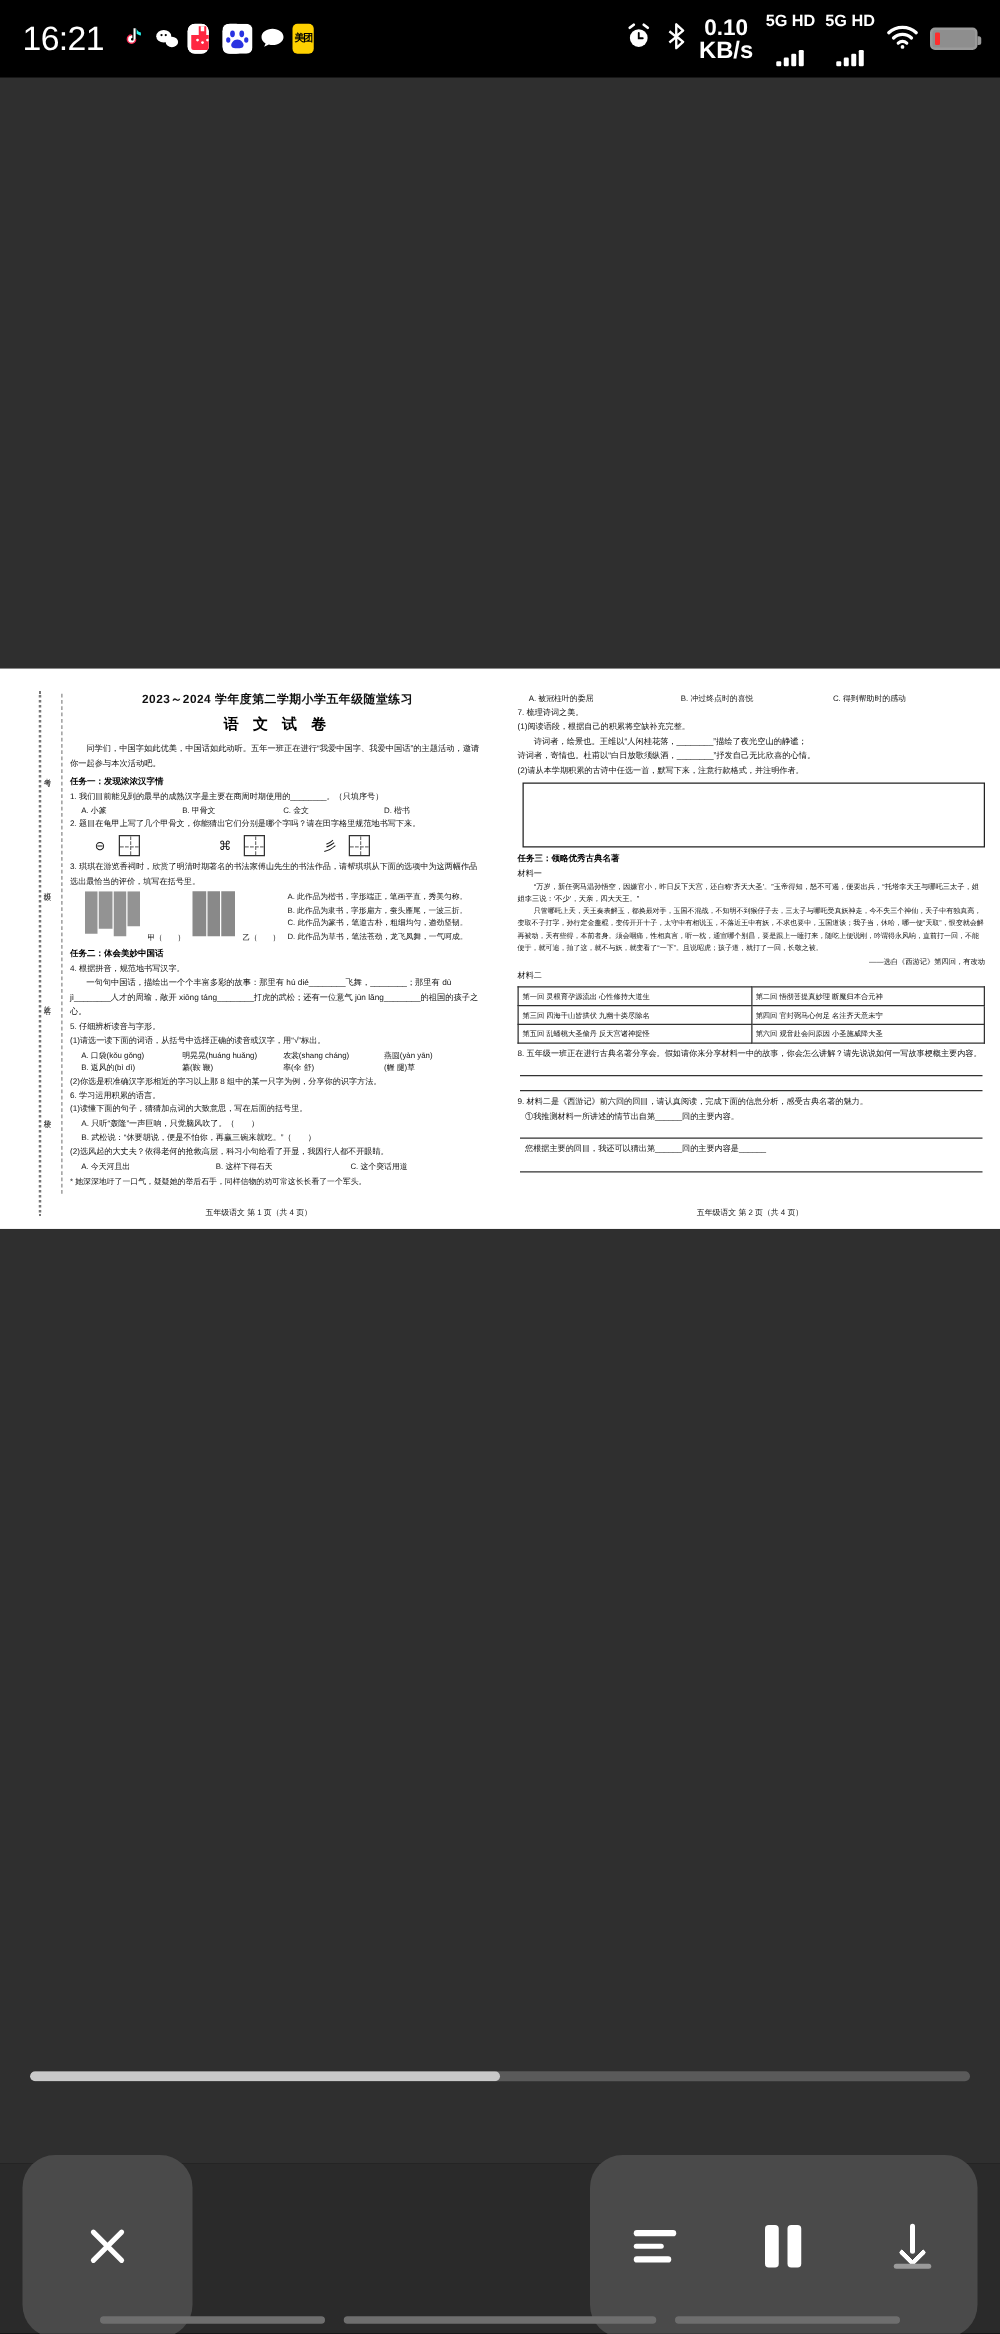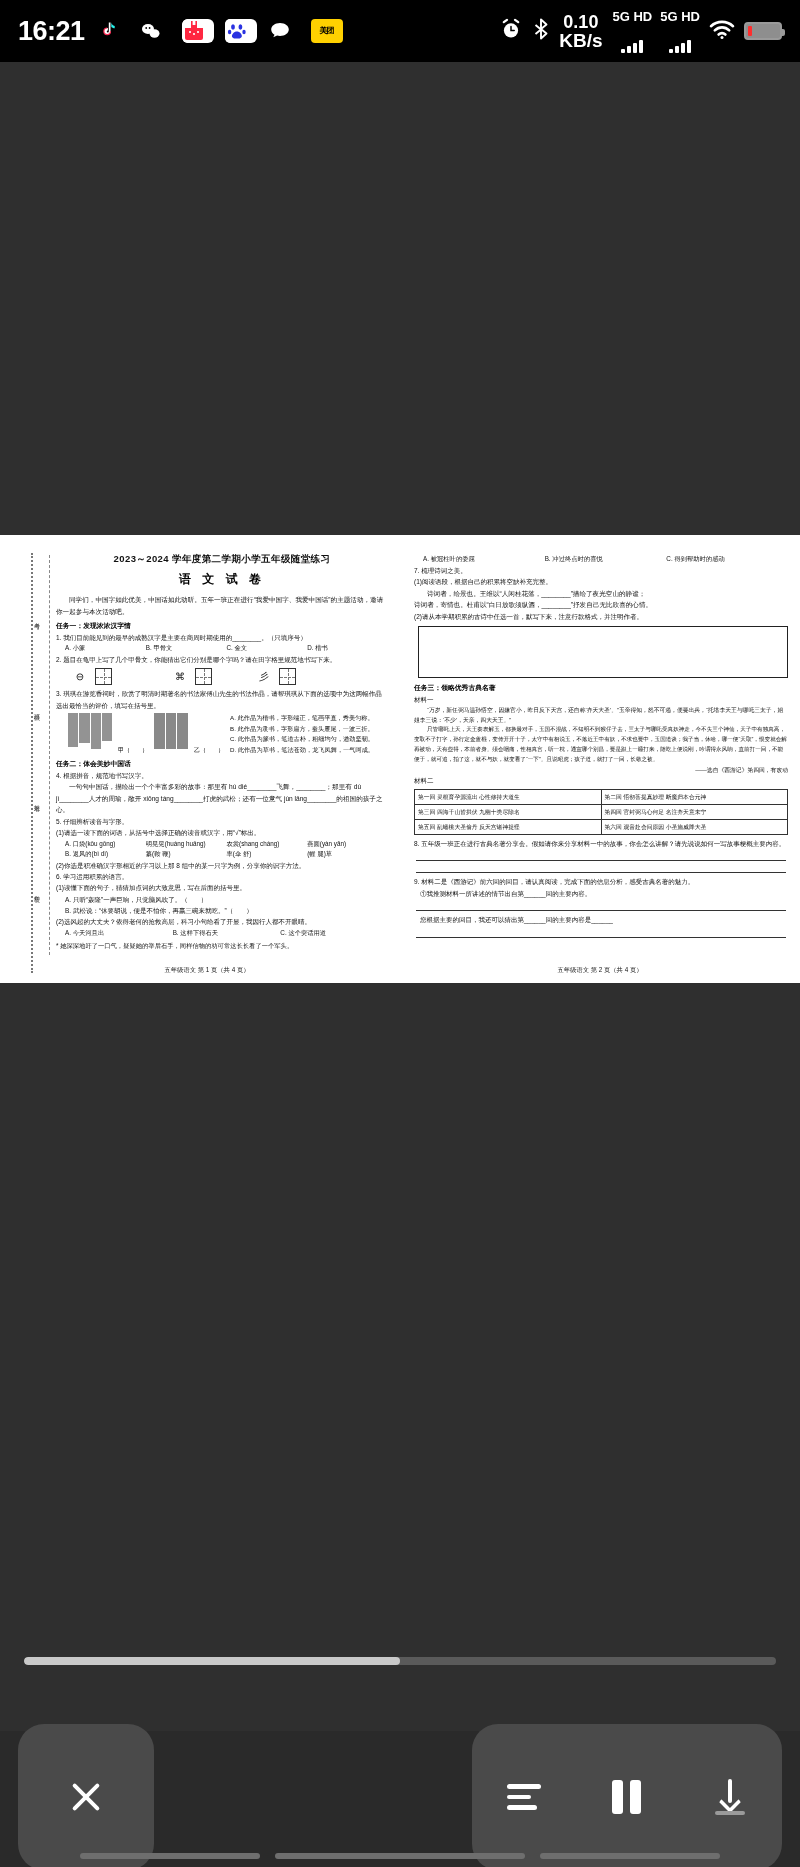--- a/index.html
+++ b/index.html
@@ -11,24 +11,24 @@
   }
   #phone { position:relative; width:800px; height:1867px; background:#000; }
 
   
   .statusbar {
     position:absolute; top:0; left:0; width:800px; height:62px;
     background:#000; display:flex; align-items:center;
     padding:0 18px; color:#fff;
   }
   .sb-left { display:flex; align-items:center; gap:11px; }
-  .sb-clock { font-size:27px; font-weight:700; letter-spacing:-0.5px; color:#fff; }
+  .sb-clock { font-size:27px; font-weight:400; letter-spacing:-0.5px; color:#fff; }
   .sb-right { margin-left:auto; display:flex; align-items:center; gap:8px; }
 
-  .appicon { width:32px; height:24px; border-radius:5px; display:block; position:relative; flex:none; }
+  .appicon { width:17px; height:24px; border-radius:5px; display:block; position:relative; flex:none; }
 
   
   .ic-douyin { background:#000; }
   
   .ic-wechat { background:#000; }
   
   .ic-xhs { background:#fff; border-radius:6px; overflow:hidden; }
   
   .ic-baidu { background:#fff; border-radius:6px; }
   

